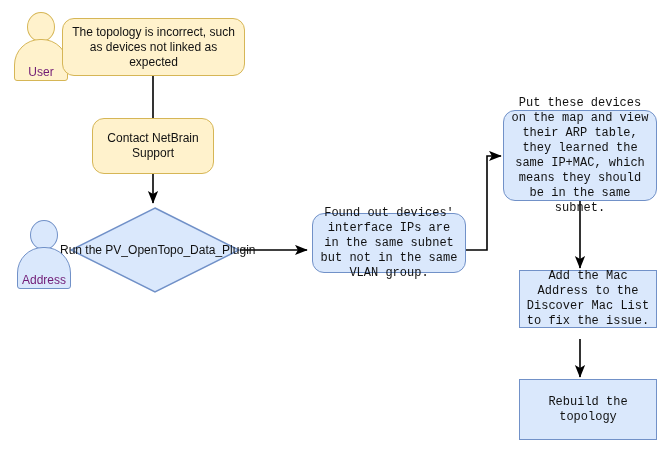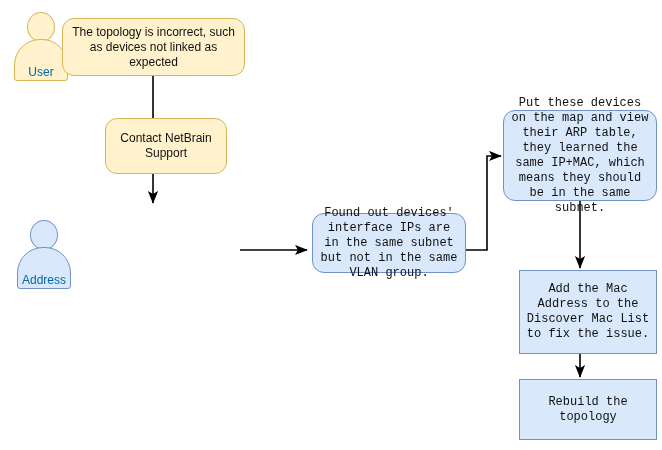--- a/index.html
+++ b/index.html
@@ -64,21 +64,21 @@
     height: 42px;
     border-radius: 26px 26px 3px 3px;
     box-sizing: border-box;
   }
   .actor .actor-label {
     position: absolute;
     left: 50%;
     transform: translateX(-50%);
     bottom: 5px;
     font-size: 12px;
-    color: #0369a1;
+    color: #701a75;
     white-space: nowrap;
     z-index: 3;
   }
   .actor.user .head, .actor.user .body {
     background: #fff2cc;
     border: 1px solid #d6b656;
   }
   .actor.netbrain .head, .actor.netbrain .body {
     background: #dae8fc;
     border: 1px solid #7191c8;
@@ -142,40 +142,46 @@
   <div class="actor user" style="left:14px; top:12px; width:54px; height:72px;">
     <div class="head"></div>
     <div class="body"></div>
     <div class="actor-label">User</div>
   </div>
 
   <div class="node yellow-fill rounded" style="left:62px; top:18px; width:183px; height:58px;">
     <span>The topology is incorrect, such as devices not linked as expected</span>
   </div>
 
-  <div class="node yellow-fill rounded" style="left:92px; top:118px; width:122px; height:56px;margin-left:13px;">
+  <div class="node yellow-fill rounded" style="left:92px; top:118px; width:122px; height:56px;">
     <span>Contact NetBrain Support</span>
   </div>
 
+  <div class="diamond-wrap" style="left:70px; top:207px; width:170px; height:86px;">
+    <svg class="diamond-shape" viewBox="0 0 170 86" preserveAspectRatio="none">
+      <polygon points="85,1 169,43 85,85 1,43" fill="#dae8fc" stroke="#7191c8" stroke-width="1.5"></polygon>
+    </svg>
+    <div class="diamond-label">Run the PV_OpenTopo_Data_Plugin</div>
+  </div>
 
   <div class="actor netbrain" style="left:17px; top:220px; width:54px; height:72px;">
     <div class="head"></div>
     <div class="body"></div>
     <div class="actor-label">Address</div>
   </div>
 
   <div class="node blue-fill rounded" style="left:312px; top:213px; width:154px; height:60px;">
     <span>Found out devices' interface IPs are in the same subnet but not in the same VLAN group.</span>
   </div>
 
   <div class="node blue-fill rounded" style="left:503px; top:110px; width:154px; height:91px;">
     <span>Put these devices on the map and view their ARP table, they learned the same IP+MAC, which means they should be in the same subnet.</span>
   </div>
 
-  <div class="node blue-fill square" style="left:519px; top:270px; width:138px; height:84px;">
+  <div class="node blue-fill square" style="left:519px; top:270px; width:138px; height:58px;">
     <span>Add the Mac Address to the Discover Mac List to fix the issue.</span>
   </div>
 
   <div class="node blue-fill square" style="left:519px; top:379px; width:138px; height:61px;">
     <span>Rebuild the topology</span>
   </div>
 
 </div>
 
 </body></html>

